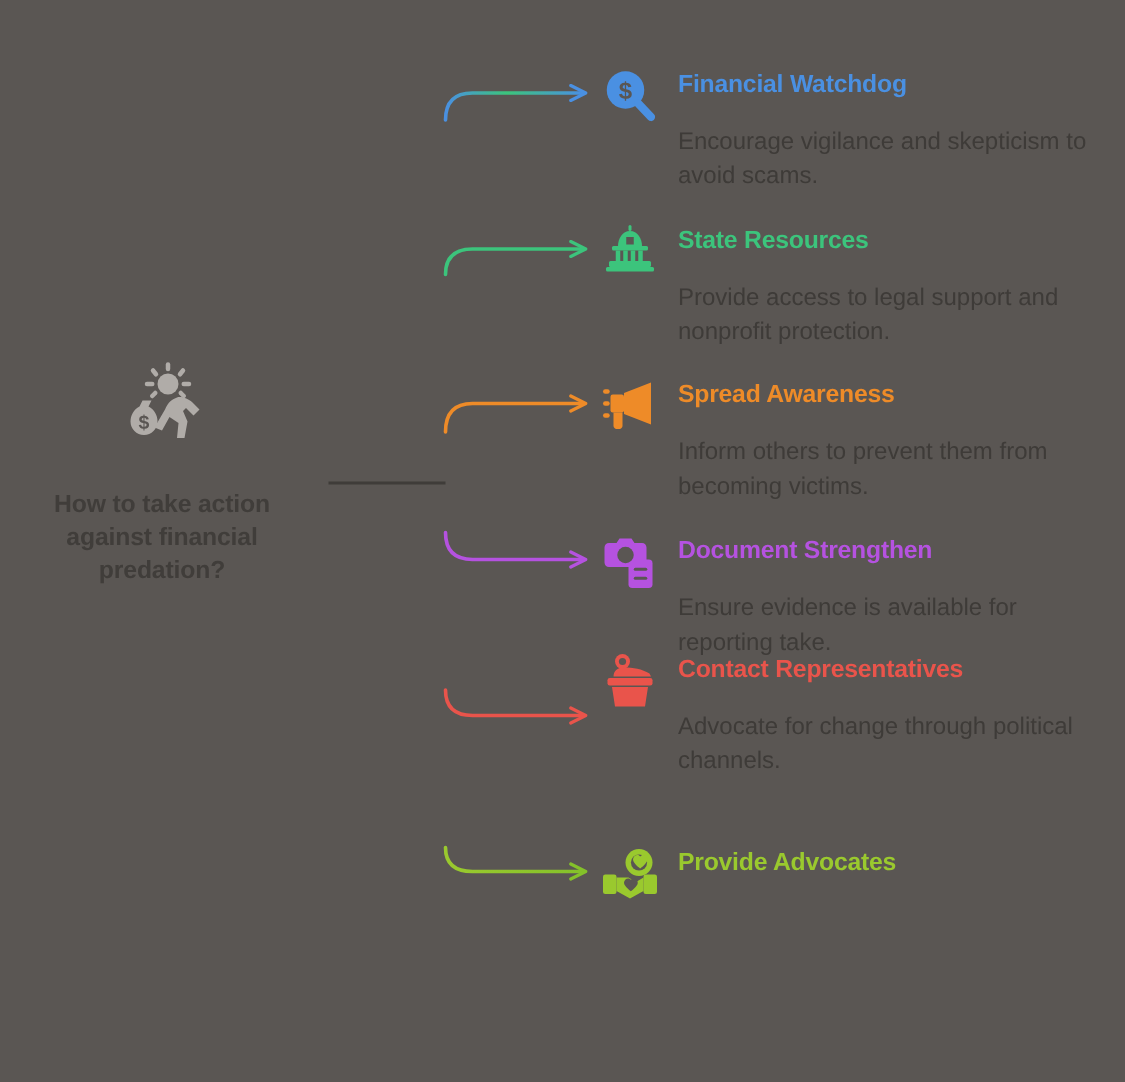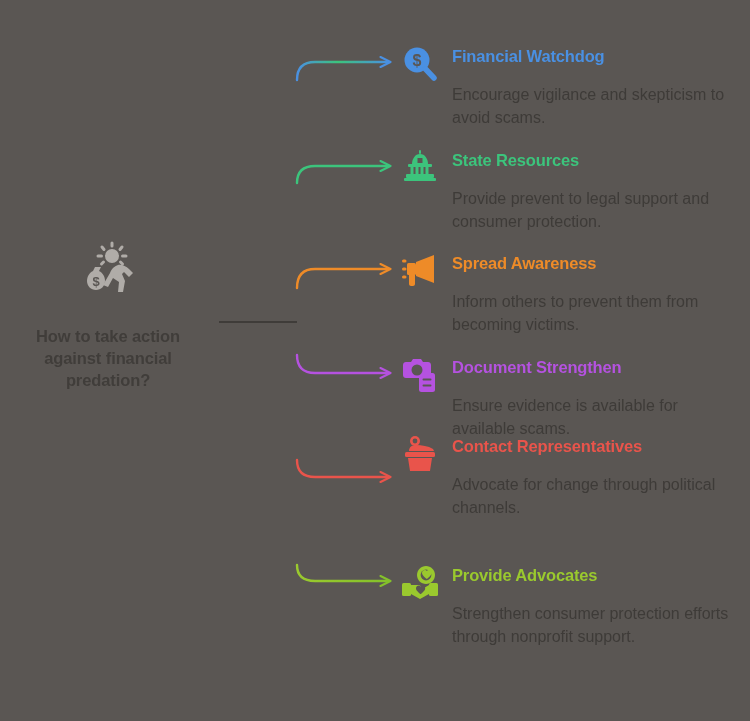--- a/index.html
+++ b/index.html
@@ -218,21 +218,21 @@
             <rect x="20.5" y="19" width="3" height="7"></rect>
             <rect x="25.5" y="19" width="3" height="7"></rect>
             <rect x="6" y="26" width="28" height="4" rx="1"></rect>
             <rect x="4" y="30" width="32" height="3" rx="1"></rect>
           </g>
           <rect x="17.5" y="10" width="5" height="5" fill="#5a5653"></rect>
         </svg>
       </span>
       <span class="branch-title" style="color:#3cc47c">State Resources</span>
     </div>
-    <p class="branch-desc">Provide prevent to legal support and consumer protection.</p>
+    <p class="branch-desc">Provide access to legal support and nonprofit protection.</p>
   </div>
 
   <div class="branch" style="top:251px">
     <div class="branch-head">
       <span class="branch-icon">
         <svg width="40" height="40" viewBox="0 0 40 40" xmlns="http://www.w3.org/2000/svg">
           <g fill="#ee8b28">
             <path d="M16,11 L34,4 L34,32 L16,25 Z"></path>
             <rect x="7" y="12" width="9" height="12" rx="1.5"></rect>
             <path d="M9,24 L15,24 L15,33 C15,34 14,35 13,35 L11,35 C10,35 9,34 9,33 Z"></path>
@@ -257,21 +257,21 @@
                      C3,8.3 4.3,7 6,7 L11,7 Z"></path>
             <rect x="19" y="18" width="16" height="19" rx="2.5"></rect>
           </g>
           <circle cx="17" cy="15" r="5.5" fill="#5a5653"></circle>
           <rect x="22.5" y="23.5" width="9" height="2" rx="1" fill="#5a5653"></rect>
           <rect x="22.5" y="29.5" width="9" height="2" rx="1" fill="#5a5653"></rect>
         </svg>
       </span>
       <span class="branch-title" style="color:#b552e0">Document Strengthen</span>
     </div>
-    <p class="branch-desc">Ensure evidence is available for available scams.</p>
+    <p class="branch-desc">Ensure evidence is available for reporting take.</p>
   </div>
 
   <div class="branch" style="top:434px">
     <div class="branch-head">
       <span class="branch-icon">
         <svg width="40" height="40" viewBox="0 0 40 40" xmlns="http://www.w3.org/2000/svg">
           <g fill="#e9544b">
             <circle cx="15" cy="7" r="5"></circle>
             <path d="M9,17 C9,13 12,11 16,11 C22,11 28,12 33,15 L34,17 Z"></path>
             <rect x="5" y="18" width="30" height="5" rx="1.5"></rect>
@@ -300,16 +300,15 @@
           <path d="M22,10 C22,8.3 23.4,7 25,7 C25.8,7 26.4,7.4 26.8,8
                    C27.2,7.4 27.9,7 28.7,7 C30.3,7 31.6,8.3 31.6,10
                    C31.6,12.5 26.8,16 26.8,16 C26.8,16 22,12.5 22,10 Z" fill="#9ac92e"></path>
           <path d="M16,25.5 C16,23.9 17.3,22.6 18.8,22.6 C19.6,22.6 20.2,23 20.6,23.5
                    C21,23 21.6,22.6 22.4,22.6 C23.9,22.6 25.2,23.9 25.2,25.5
                    C25.2,27.9 20.6,31.2 20.6,31.2 C20.6,31.2 16,27.9 16,25.5 Z" fill="#5a5653"></path>
         </svg>
       </span>
       <span class="branch-title" style="color:#9ac92e">Provide Advocates</span>
     </div>
-    <p class="branch-desc">Strengthen consumer protection efforts through nonprofit support.</p>
   </div>
 
 </div>
 
 </body></html>

